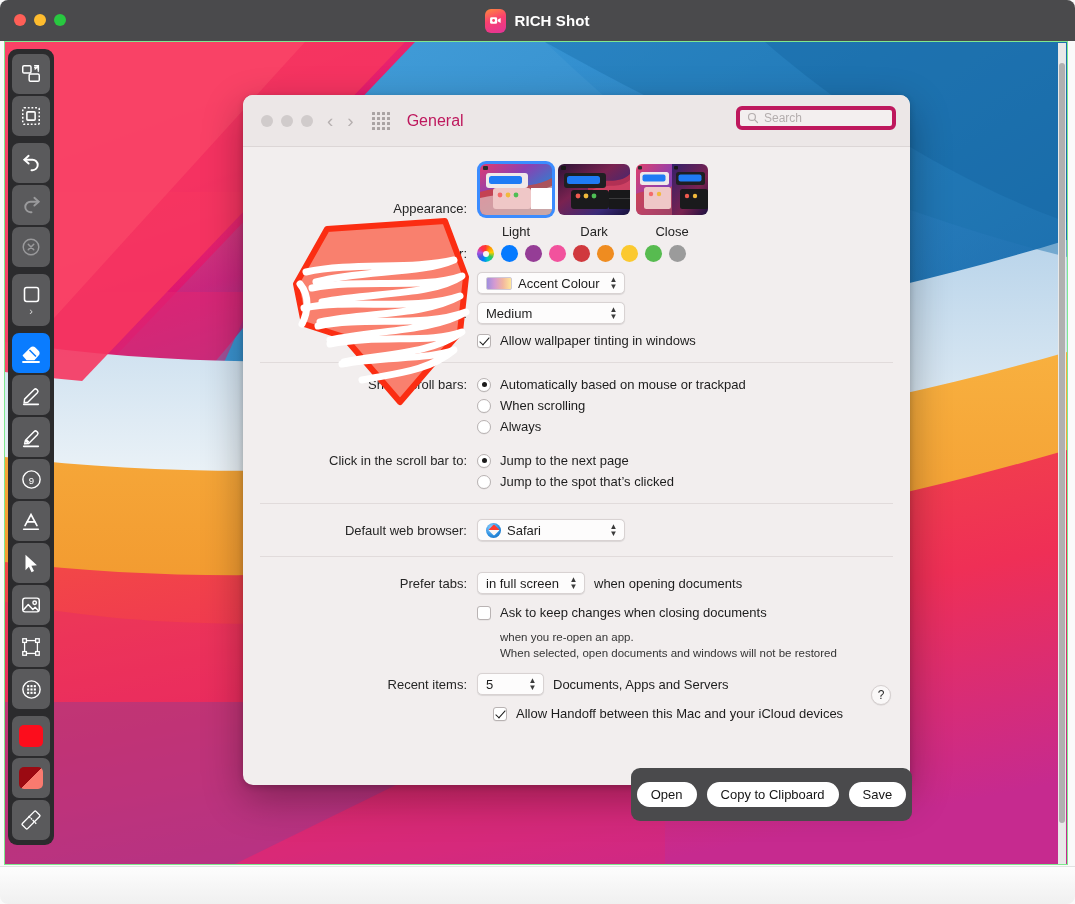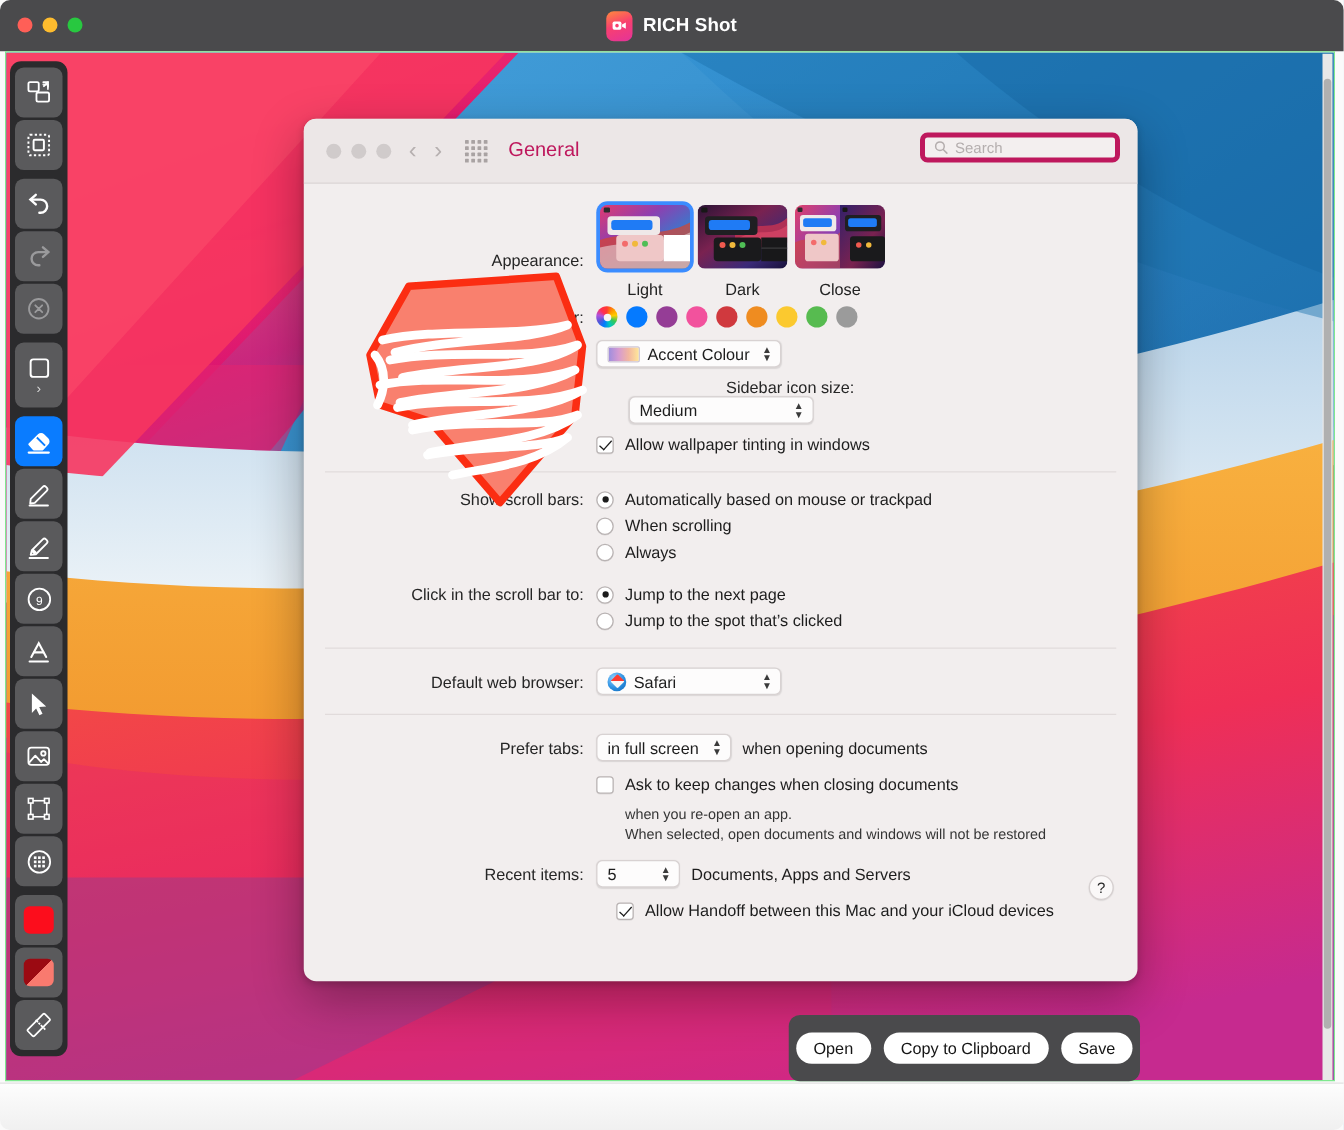--- a/index.html
+++ b/index.html
@@ -224,21 +224,21 @@
     font-size: 12px; color: #2a2a2a;
     box-shadow: 0 0.5px 1px rgba(0,0,0,0.12);
   }
 
   
   #annotation { position: absolute; left: 282px; top: 212px; width: 215px; height: 195px; pointer-events: none; }
   #annotation svg { display: block; }
 
   
   #action-bar {
-    position: absolute; left: 631px; top: 812px;
+    position: absolute; left: 631px; top: 768px;
     width: 281px; height: 53px;
     background: #4a4a4c; border-radius: 9px;
     display: flex; align-items: center; justify-content: center; gap: 10px;
   }
   .act-btn {
     height: 25px; background: #ffffff; border-radius: 12.5px;
     display: flex; align-items: center; justify-content: center;
     padding: 0 14px; font-size: 13px; color: #151515; white-space: nowrap;
   }
 
@@ -496,21 +496,21 @@
         <div class="popup" style="width:148px">
           <span class="grad-chip"></span>
           <span class="val">Accent Colour</span>
           <span class="stepper">
               <span>▲</span>
               <span>▼</span>
             </span>
         </div>
       </div>
 
-      <div class="row" style="padding-top:8px; align-items:center;flex-direction:column;">
+      <div class="row" style="padding-top:8px; align-items:center;">
         <div class="lbl">Sidebar icon size:</div>
         <div class="popup" style="width:148px">
           <span class="val">Medium</span>
           <span class="stepper">
               <span>▲</span>
               <span>▼</span>
             </span>
         </div>
       </div>
 

